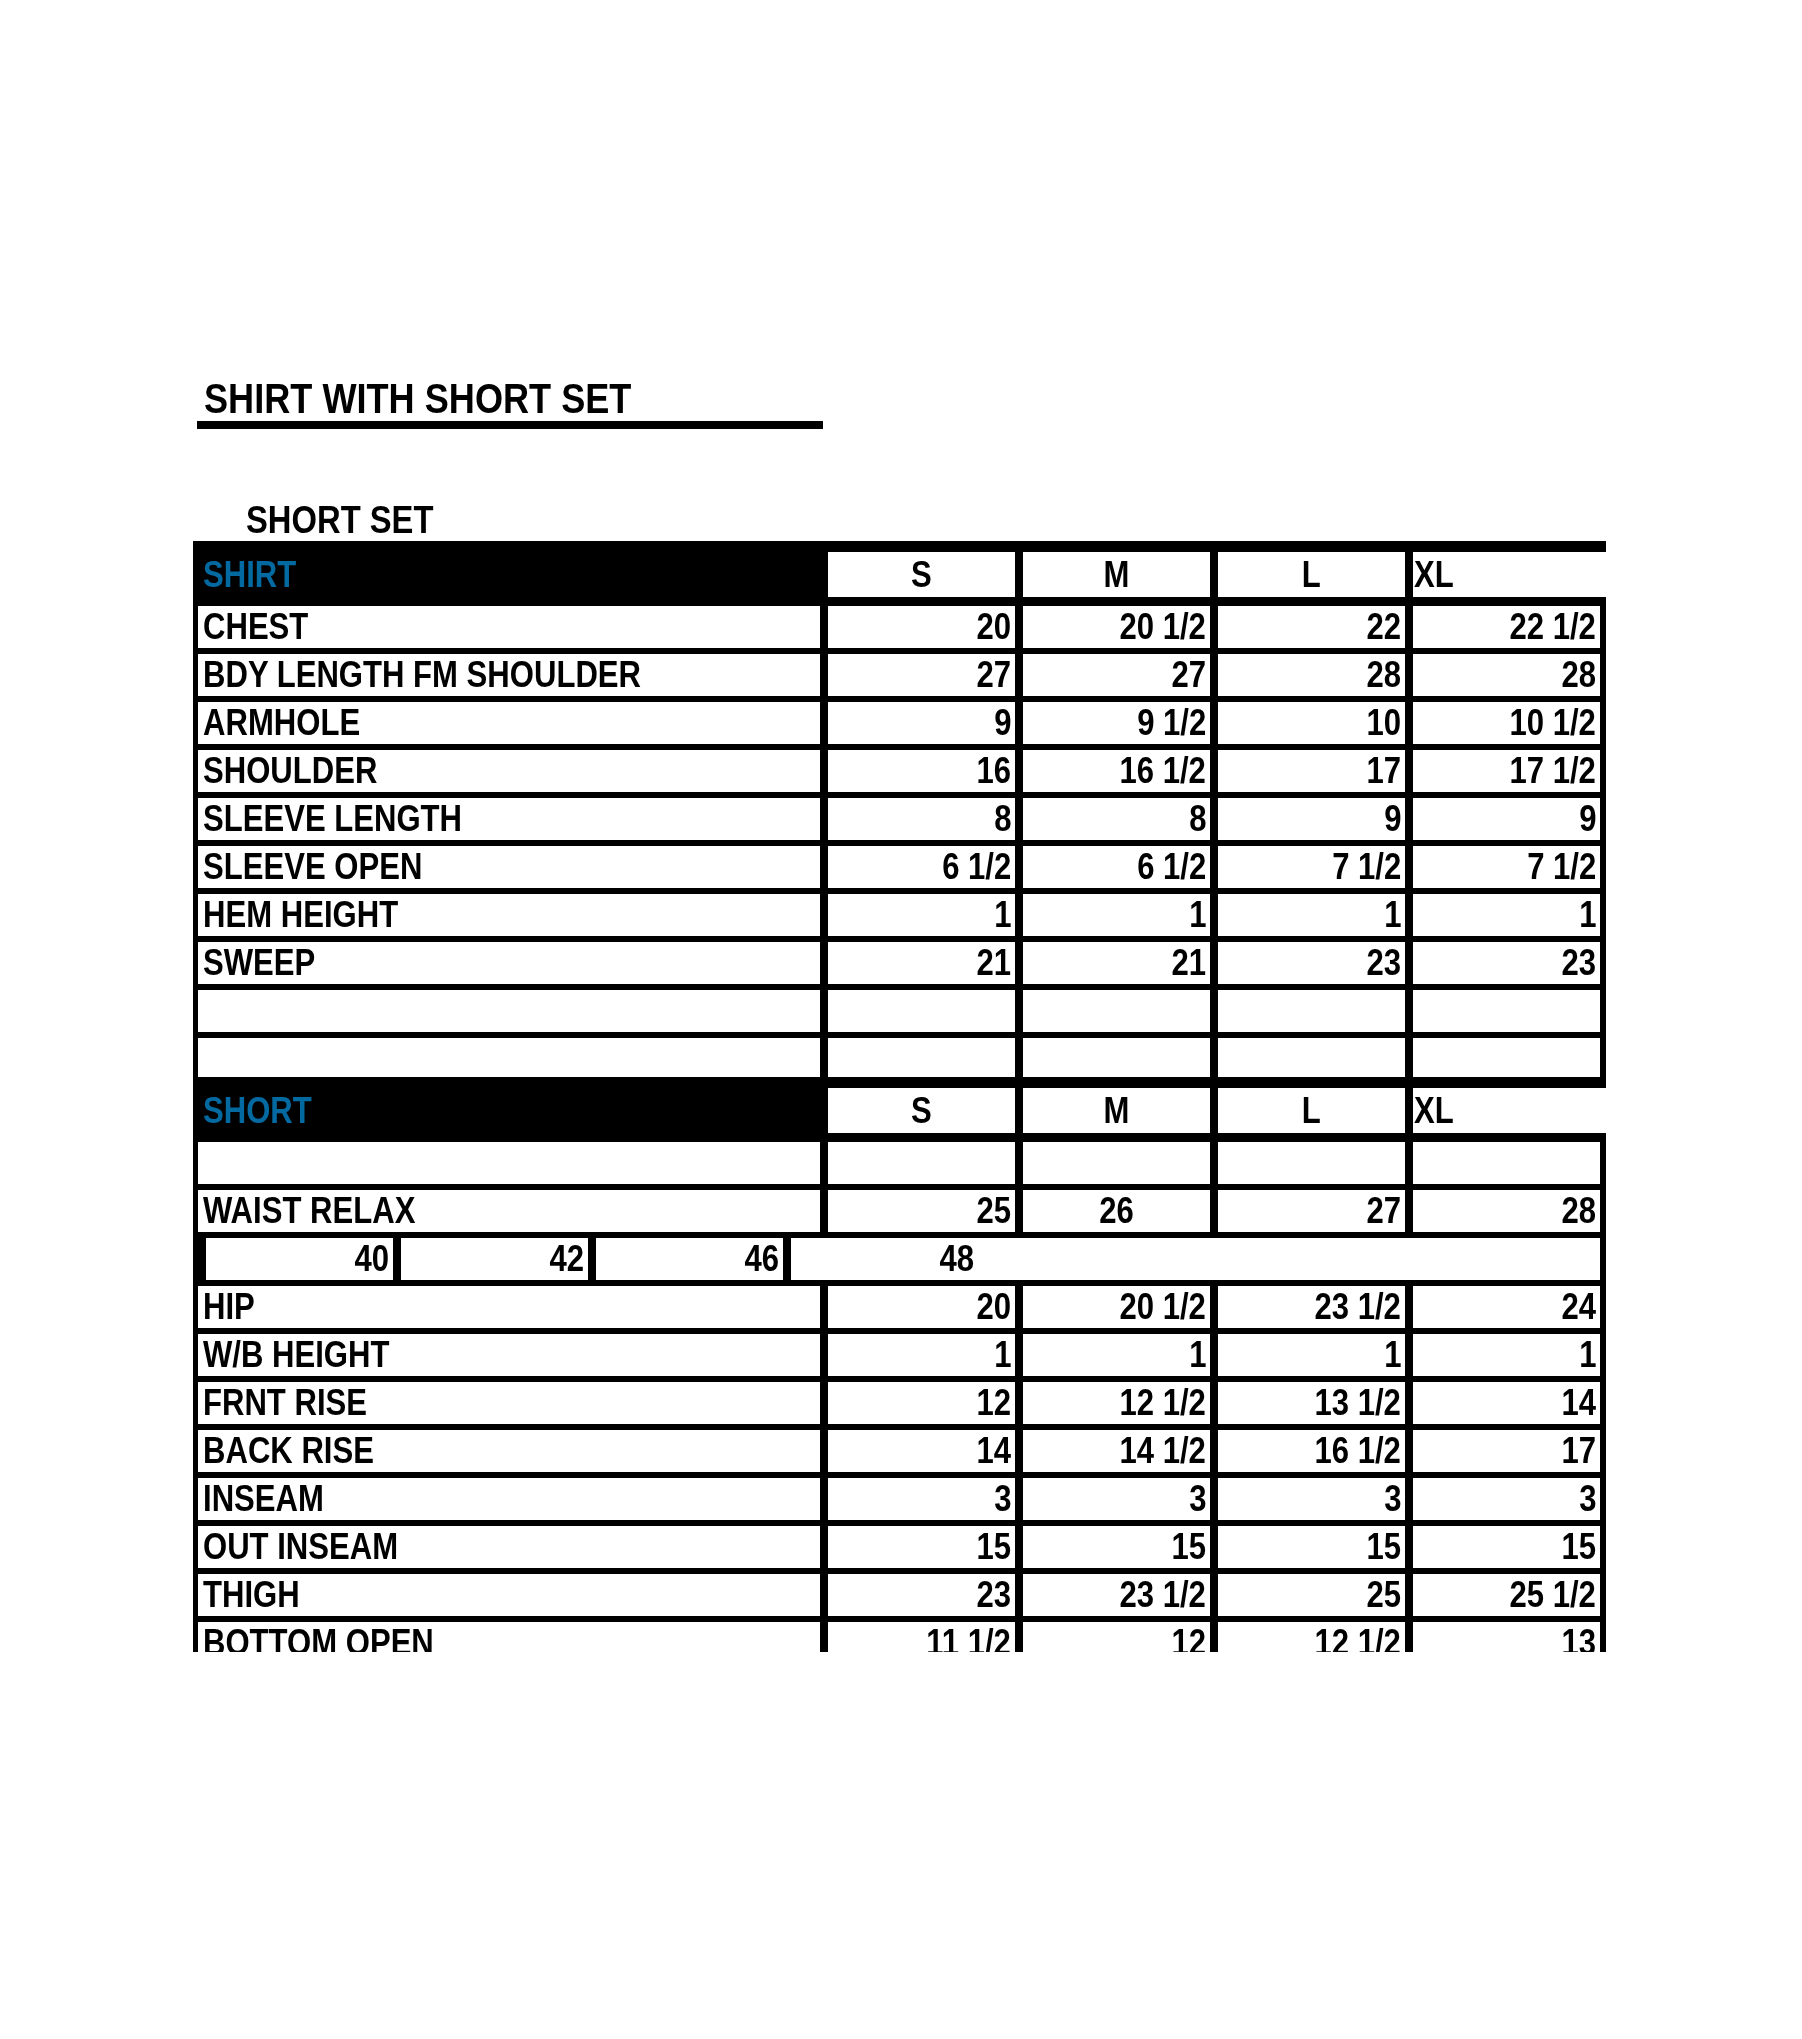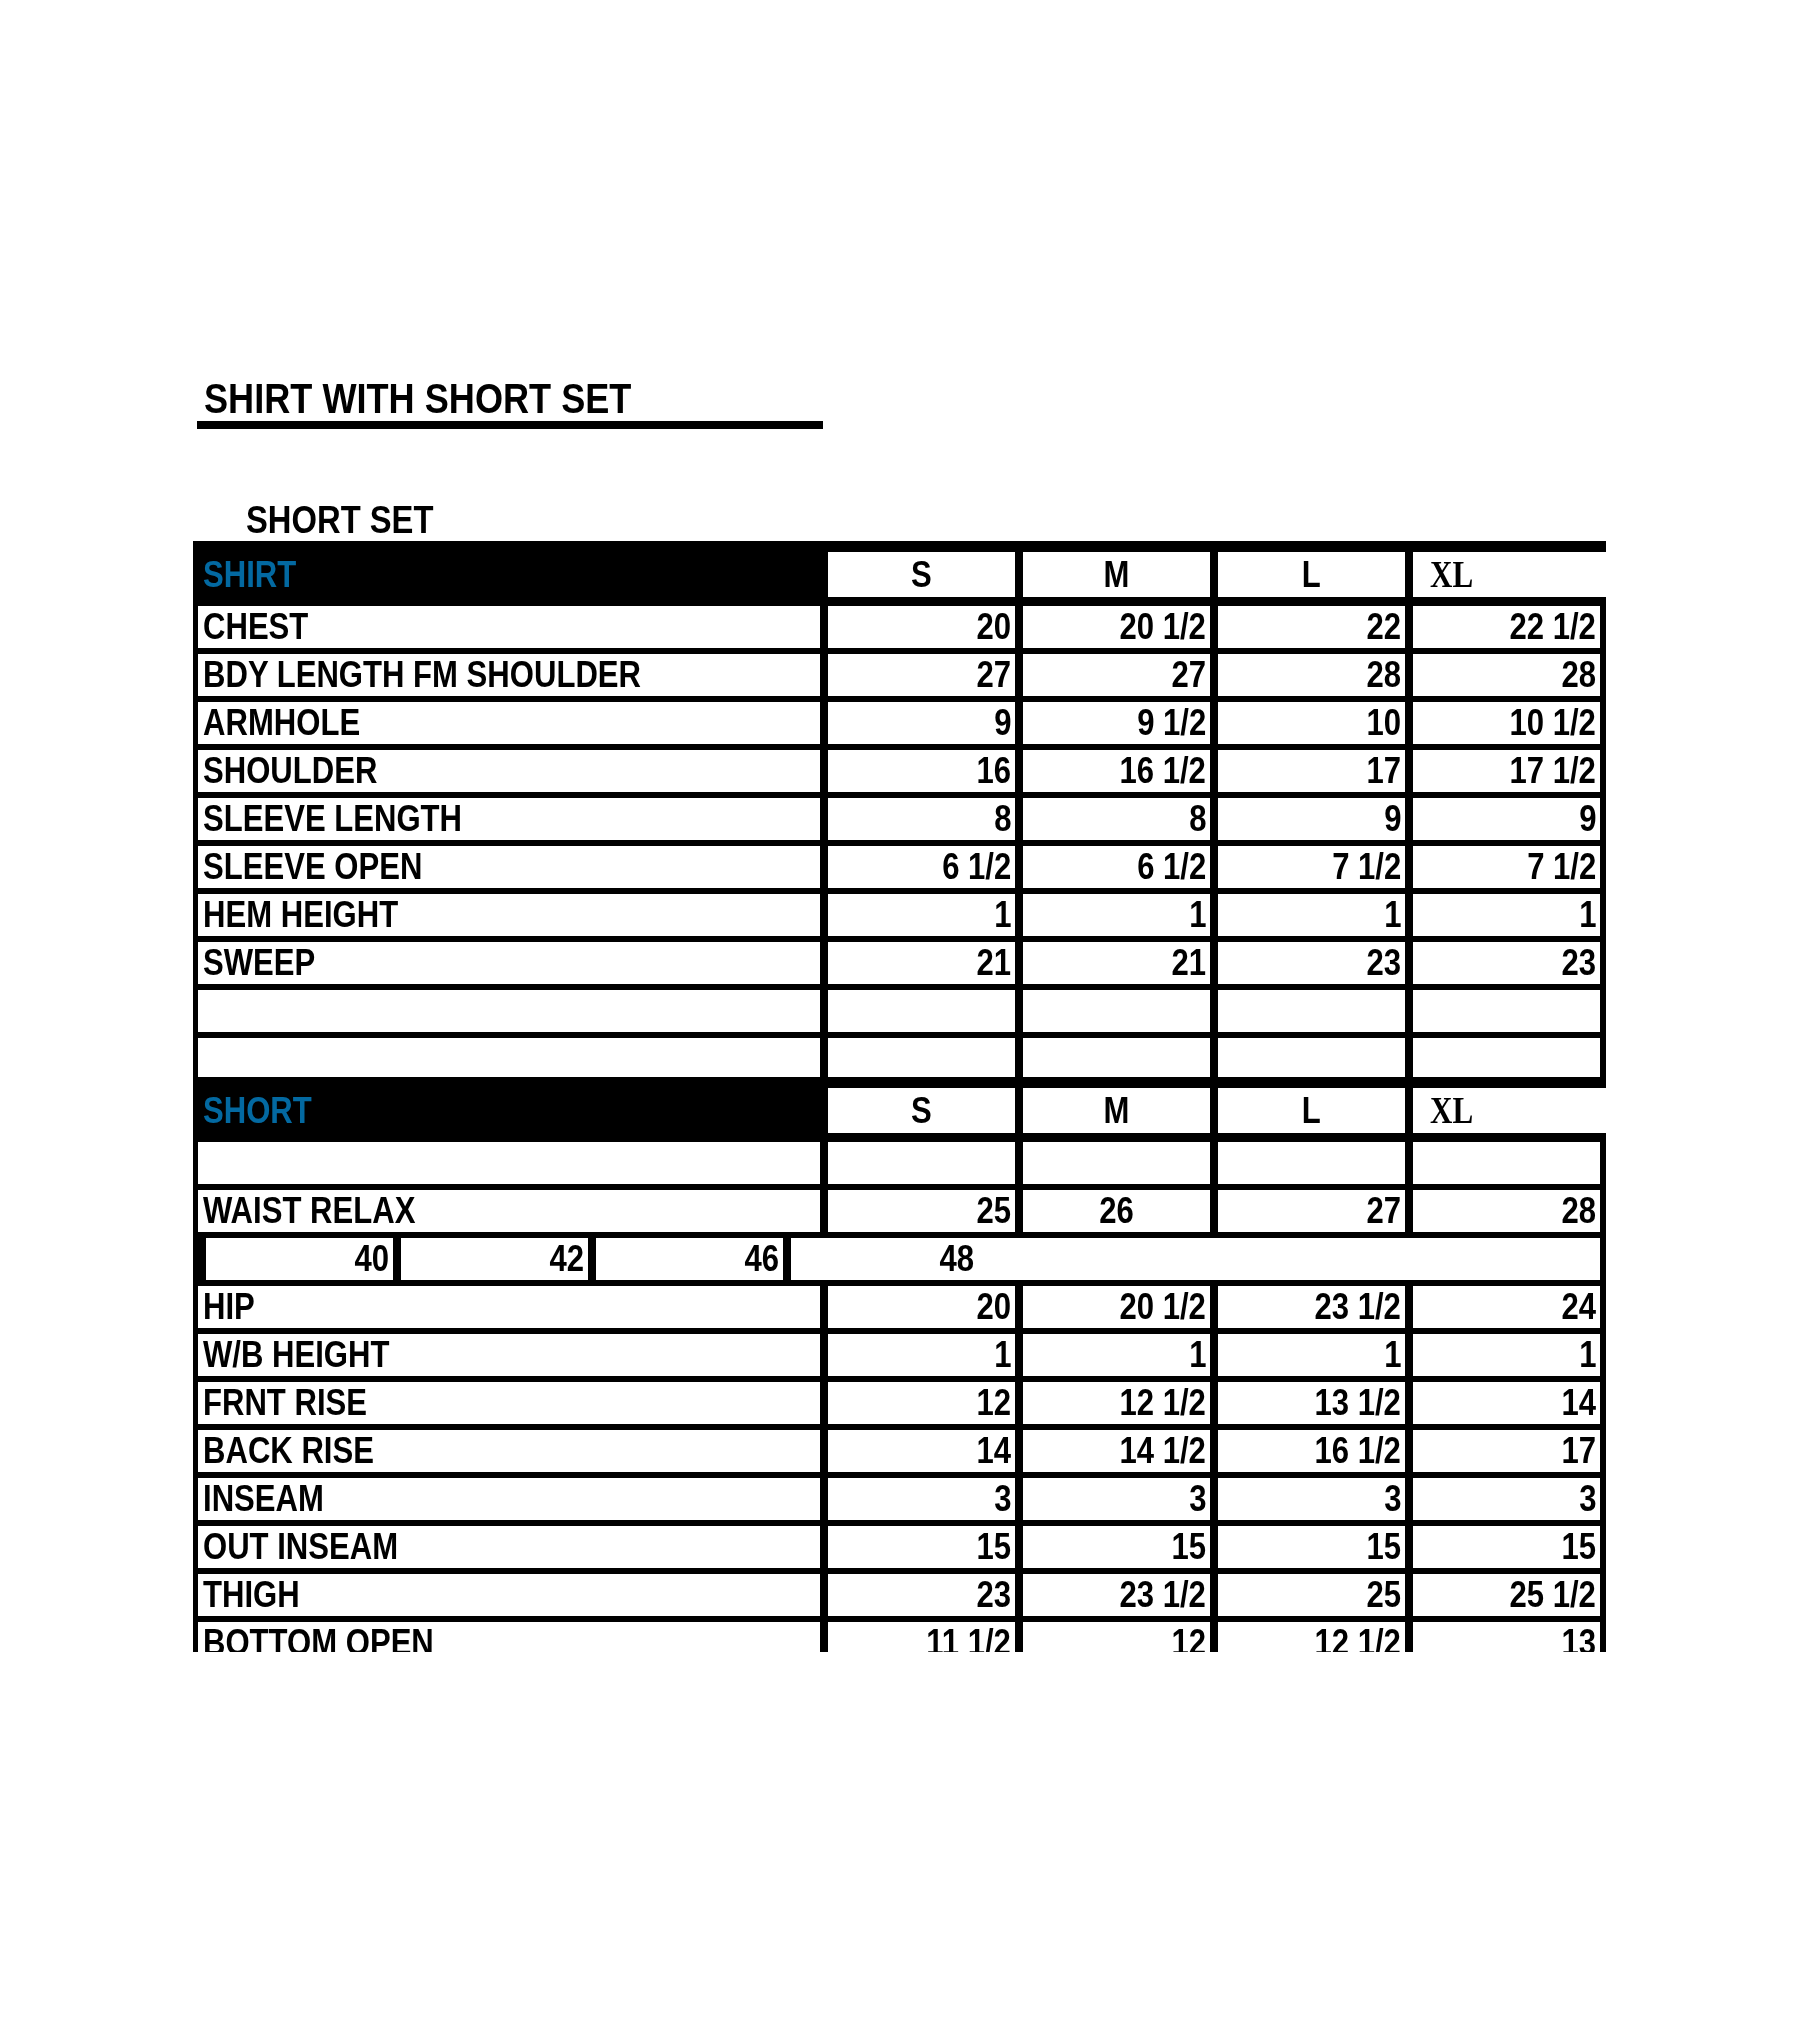--- a/index.html
+++ b/index.html
@@ -99,22 +99,21 @@
     color: #0369a1;
   }
   .trow.header .cell.val {
     justify-content: center;
     padding-right: 0;
   }
   .trow.header .cell.val .t { transform-origin: center center; }
   .trow.header .cell.val:last-child {
     width: 201px;                 
     justify-content: flex-start;
-    padding-left: 17px;
-    font-family: Liberation Serif, serif;
+    padding-left: 1px;
   }
   .trow.header .cell.val:last-child .t { transform-origin: left center; }
 </style>
 </head>
 <body>
 
 <div class="page">
   <div class="doc-title">
     <span class="t">SHIRT WITH SHORT SET</span>
   </div>

